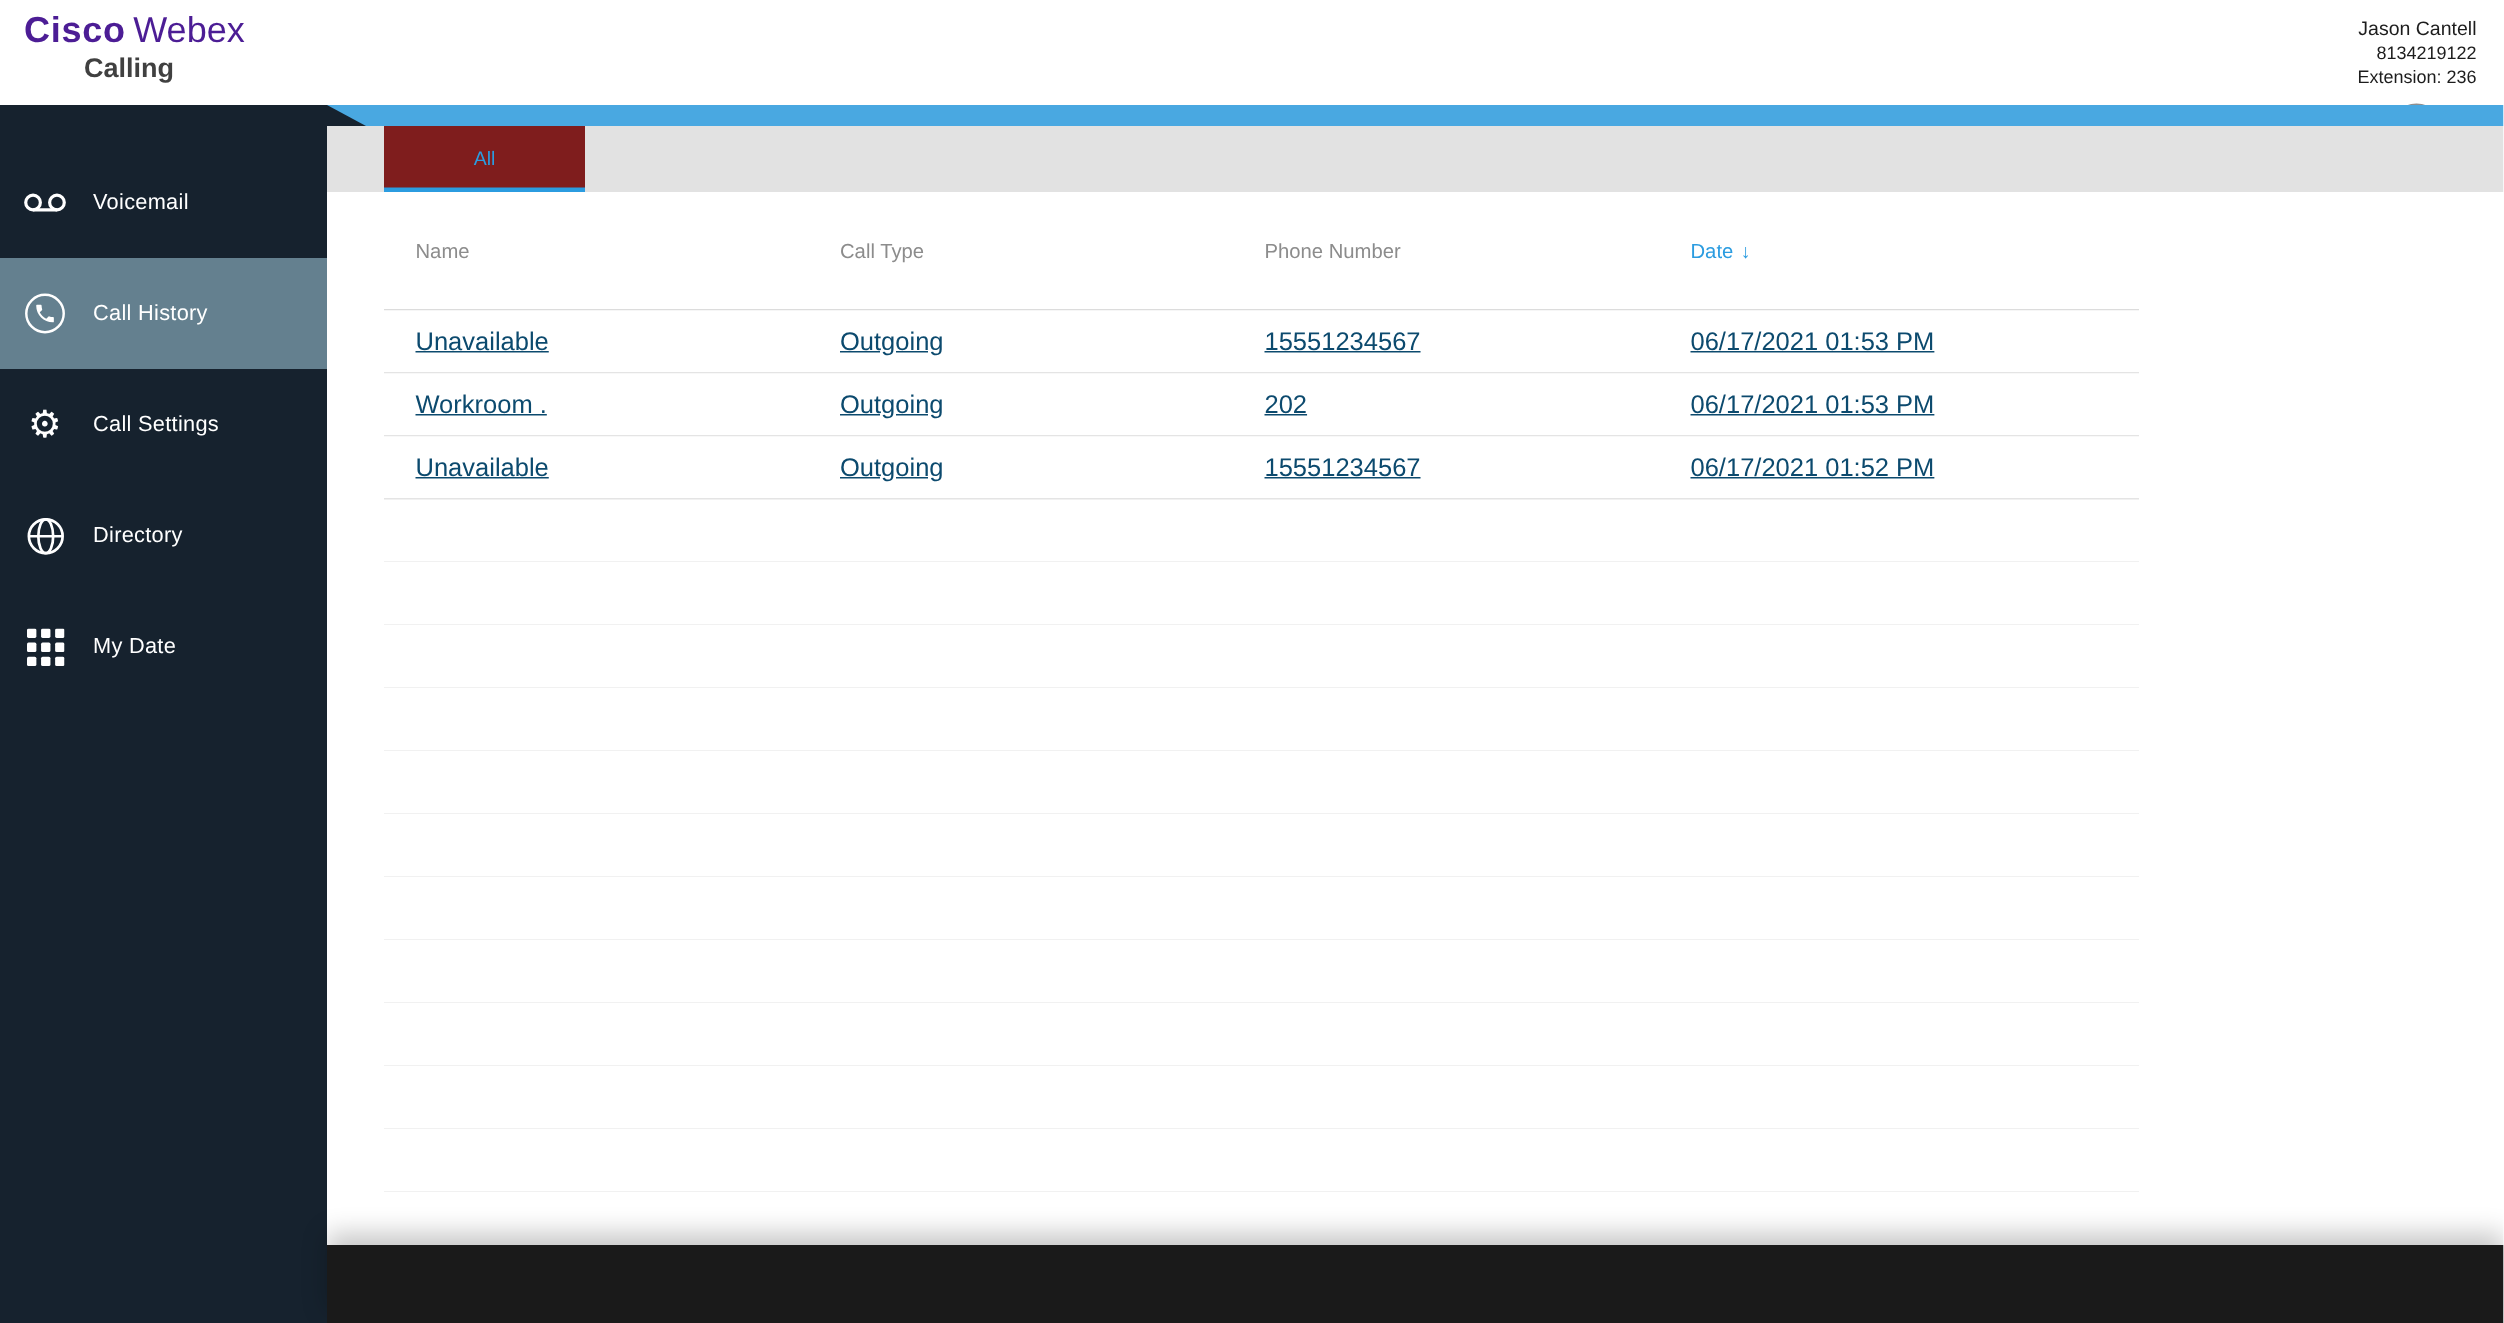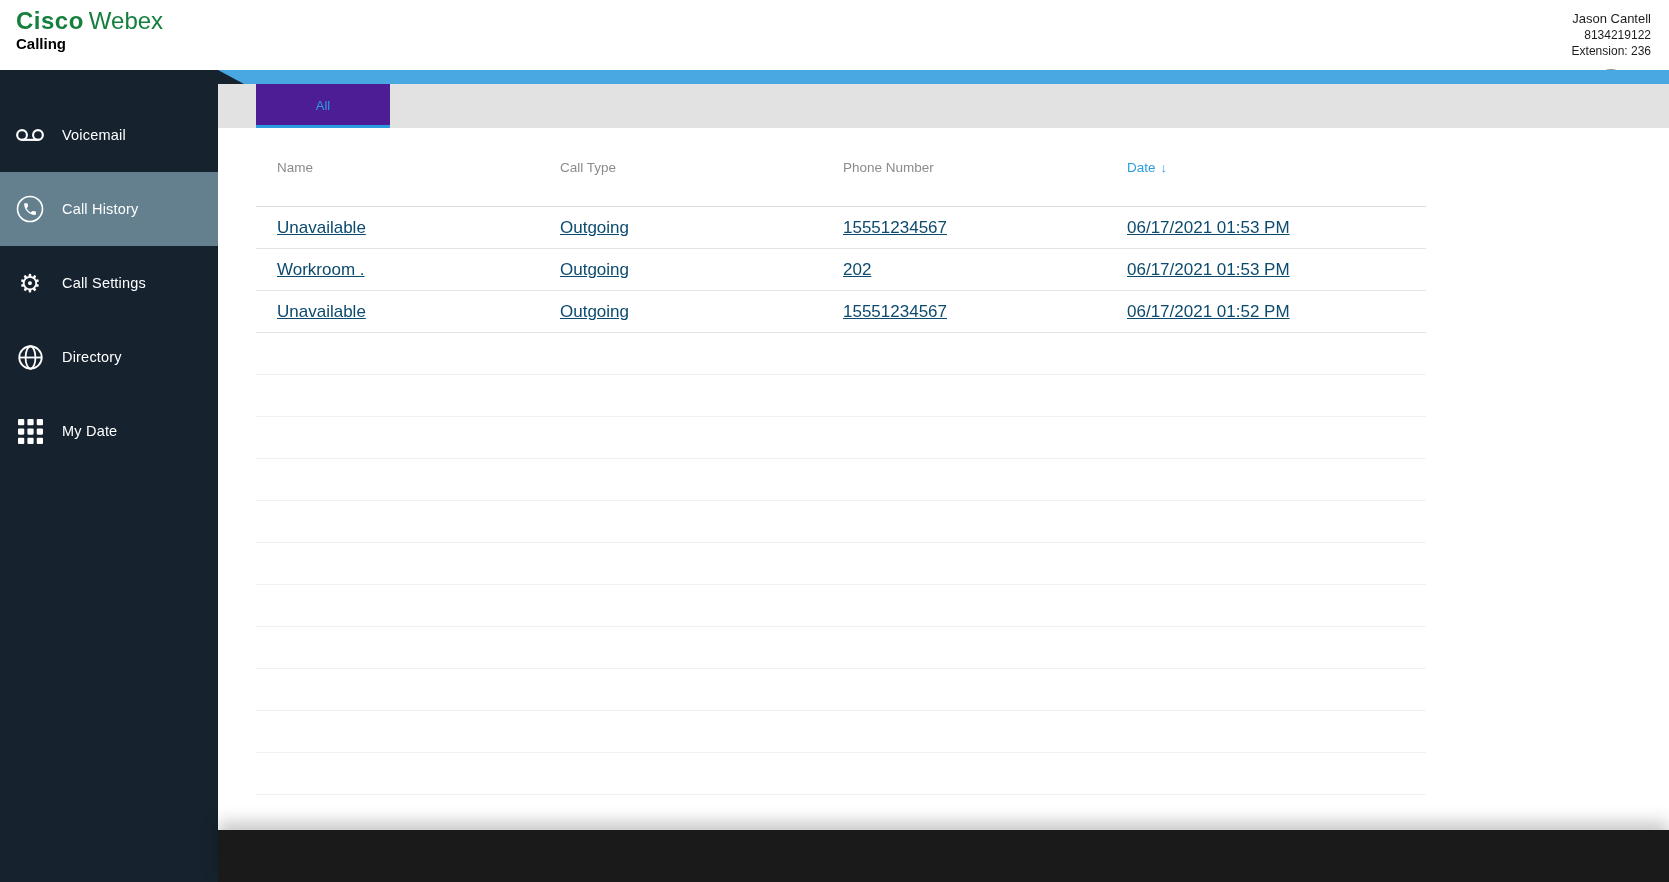--- a/index.html
+++ b/index.html
@@ -11,24 +11,24 @@
     overflow: hidden;
   }
   .app { width: 1669px; height: 882px; display: flex; flex-direction: column; background: #fff; }
 
   
   .top-header {
     height: 70px; flex-shrink: 0;
     display: flex; justify-content: space-between; align-items: flex-start;
     padding: 8px 18px 0 16px; background: #fff;
   }
-  .brand-line { font-size: 24px; color: #15803d; line-height: 26px; }
+  .brand-line { font-size: 24px; color: #4c1d95; line-height: 26px; }
   .brand-cisco { font-weight: 700; letter-spacing: 0.5px; }
   .brand-webex { font-weight: 400; margin-left: 5px; }
-  .brand-product { font-weight: 700; font-size: 15px; color: #000000; margin-top: 1px; }
+  .brand-product { font-weight: 700; font-size: 18px; color: #404040; margin-top: 1px; margin-left: 40px; }
 
   .user-area { display: flex; align-items: center; gap: 10px; padding-top: 2px; flex-direction: column; }
   .user-text { text-align: right; color: #1d1d1d; }
   .user-name { font-size: 13px; line-height: 17px; }
   .user-phone, .user-ext { font-size: 12px; line-height: 16px; }
   .avatar {
     width: 36px; height: 36px; border-radius: 50%;
     border: 1px solid #8f8f8f; background: #fff;
     display: flex; align-items: center; justify-content: center;
     font-family: "Liberation Serif", serif; font-style: italic;
@@ -66,21 +66,21 @@
 
   .tabbar {
     height: 44px; flex-shrink: 0; background: #e2e2e2;
     display: flex; padding-left: 38px;
   }
   .tab {
     width: 134px; display: flex; align-items: center; justify-content: center;
     font-size: 13px; color: #4a4a4a; cursor: pointer;
     border-bottom: 3px solid transparent; padding-top: 2px;
   }
-  .tab.active { background: #4c1d95; color: #2b9ce0; border-bottom-color: #2b9ce0; }
+  .tab.active { background: #7f1d1d; color: #2b9ce0; border-bottom-color: #2b9ce0; }
 
   .table-wrap { flex: 1; min-height: 0; margin: 0 243px 0 38px; display: flex; flex-direction: column; }
   .thead {
     height: 79px; flex-shrink: 0;
     display: grid; grid-template-columns: 283px 283px 284px 1fr;
     align-items: center; border-bottom: 1px solid #dcdcdc;
     color: #8c8c8c; font-size: 13.5px;
   }
   .cell { padding-left: 21px; }
   .th { cursor: pointer; }

